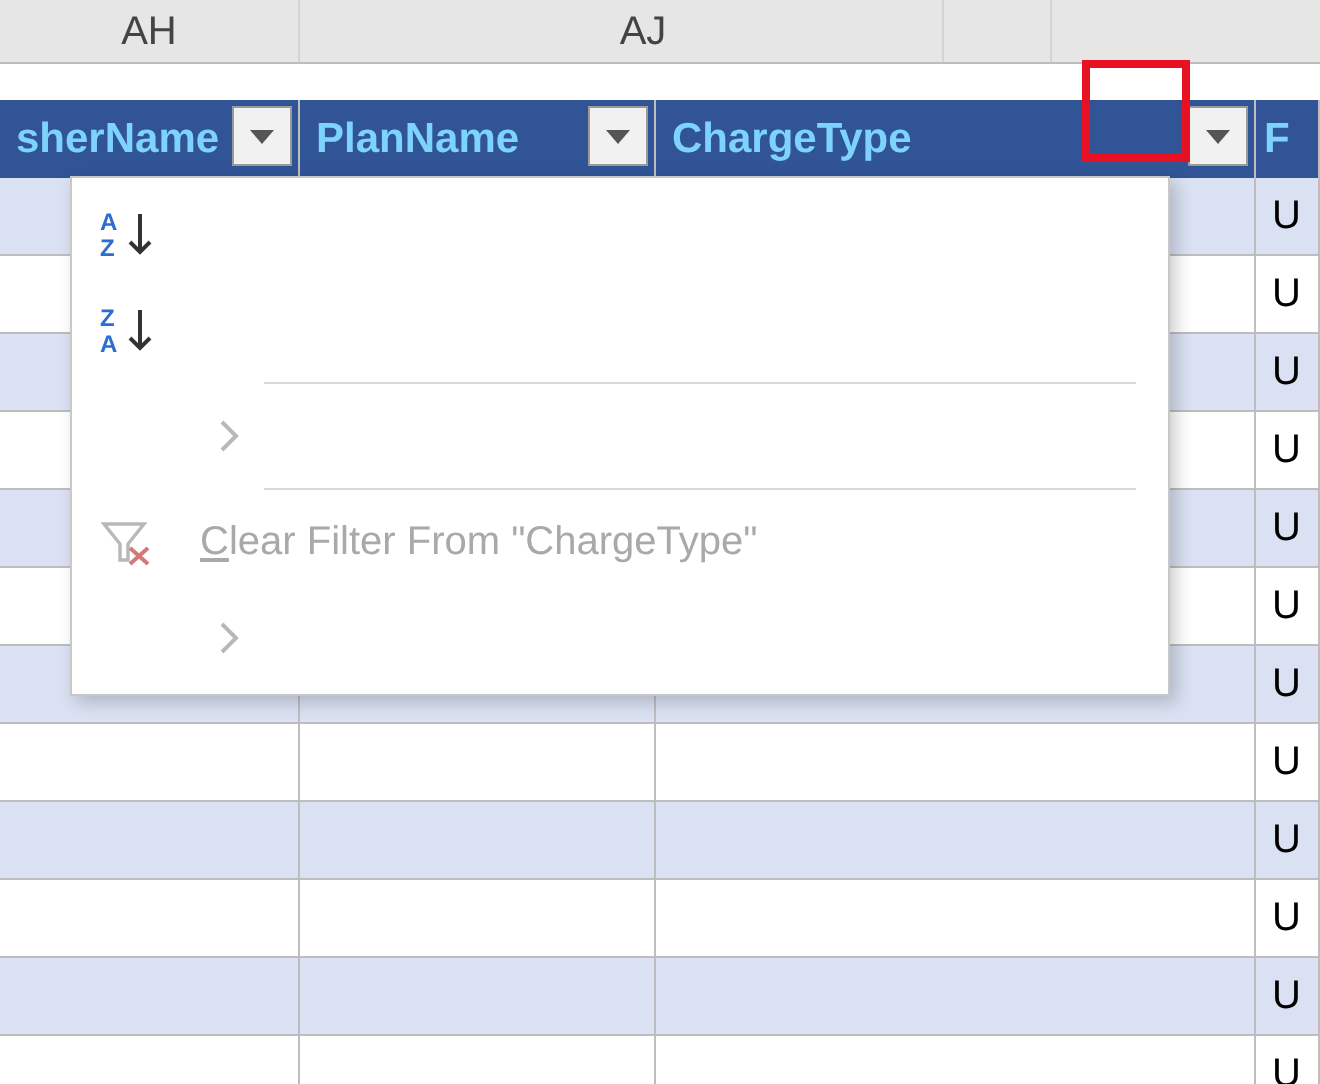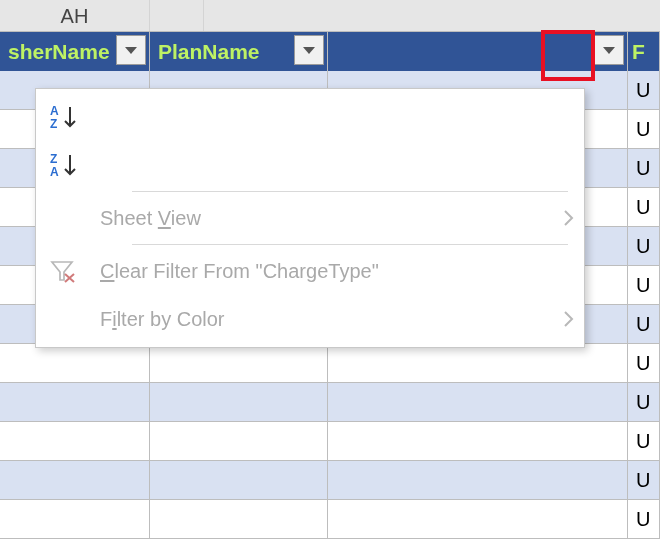--- a/index.html
+++ b/index.html
@@ -24,21 +24,22 @@
     line-height: 32px;
     font-size: 20px;
     color: #444;
     border-right: 1px solid #d4d4d4;
   }
   
   .thead-row {
     display: flex;
     height: 39px;
     background: #305496; 
-    color: #bef264;
+    color: #7dd3fc;
+    margin-top: 18px;
   }
   .thead-cell {
     position: relative;
     display: flex;
     align-items: center;
     padding-left: 8px;
     font-size: 21px;
     font-weight: 600;
     border-right: 1px solid #bdbdbd;
     white-space: nowrap;
@@ -126,37 +127,39 @@
     border: 4px solid #e81123;
     pointer-events: none;
   }
 
 </style>
 </head>
 <body>
 
 <div class="colhead-row">
   <div class="colhead c0" style="width: 150px;"><span>AH</span></div>
+  <div class="colhead c2" style="width: 300px;"><span>AJ</span></div>
   <div class="colhead c3" style="width: 32px;"><span></span></div>
 </div>
 
 <div class="thead-row">
   <div class="thead-cell c0" style="width: 150px;">
     <span>sherName</span>
     <div class="filter-btn">
         <div class="tri"></div>
       </div>
   </div>
   <div class="thead-cell c1" style="width: 178px;">
     <span>PlanName</span>
     <div class="filter-btn">
         <div class="tri"></div>
       </div>
   </div>
   <div class="thead-cell c2" style="width: 300px;">
+    <span>ChargeType</span>
     <div class="filter-btn">
         <div class="tri"></div>
       </div>
   </div>
   <div class="thead-cell c3" style="padding-left: 4px; width: 32px;">
     <span>F</span>
   </div>
 </div>
 
 <div class="grid-body" id="grid-body">
@@ -258,21 +261,20 @@
     </span>
   </div>
 
 
   <div class="menu-sep-wrap">
       <hr class="menu-sep">
     </div>
 
   <div class="menu-item disabled">
     <span class="icon-slot"></span>
-    <span class="label">Sheet <span class="under">V</span><span>iew</span></span>
     <span class="chev">
       <svg width="12" height="18" viewBox="0 0 12 18">
           <polyline points="2,2 9,9 2,16" fill="none" stroke="#b8b8b8" stroke-width="2"></polyline>
         </svg>
     </span>
   </div>
 
   <div class="menu-sep-wrap">
       <hr class="menu-sep">
     </div>
@@ -283,21 +285,20 @@
         <polygon points="2,3 22,3 14,13 14,21 10,21 10,13" fill="none" stroke="#b8b8b8" stroke-width="1.7"></polygon>
         <line x1="15" y1="15" x2="24" y2="23" stroke="#d07a7a" stroke-width="2"></line>
         <line x1="24" y1="15" x2="15" y2="23" stroke="#d07a7a" stroke-width="2"></line>
       </svg>
     </span>
     <span class="label"><span class="under">C</span><span>lear Filter From "ChargeType"</span></span>
   </div>
 
   <div class="menu-item disabled">
     <span class="icon-slot"></span>
-    <span class="label">F<span class="under">i</span><span>lter by Color</span></span>
     <span class="chev">
       <svg width="12" height="18" viewBox="0 0 12 18">
           <polyline points="2,2 9,9 2,16" fill="none" stroke="#b8b8b8" stroke-width="2"></polyline>
         </svg>
     </span>
   </div>
 
 
 </div>
 

